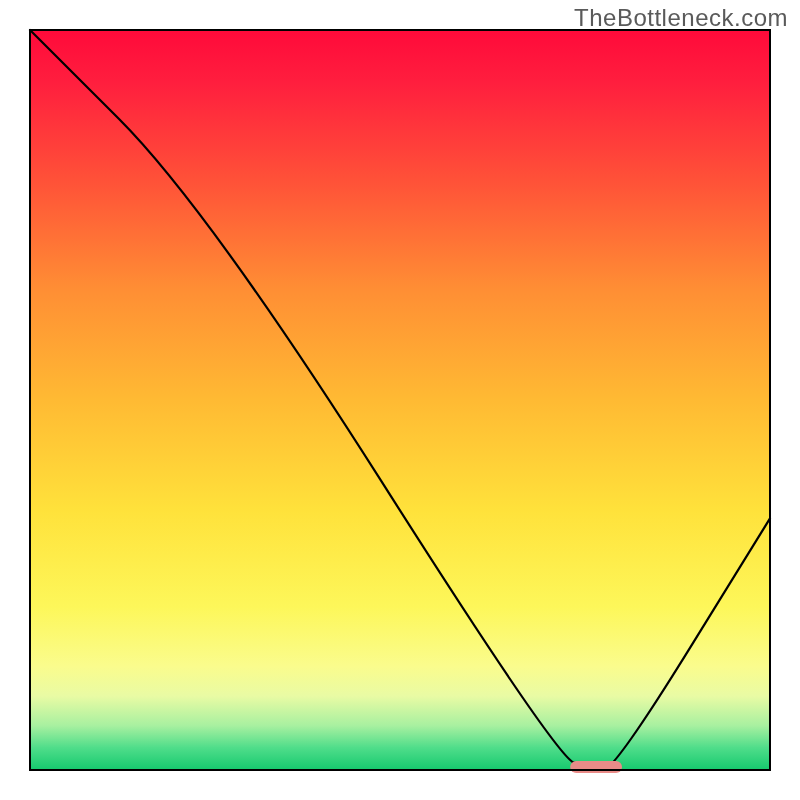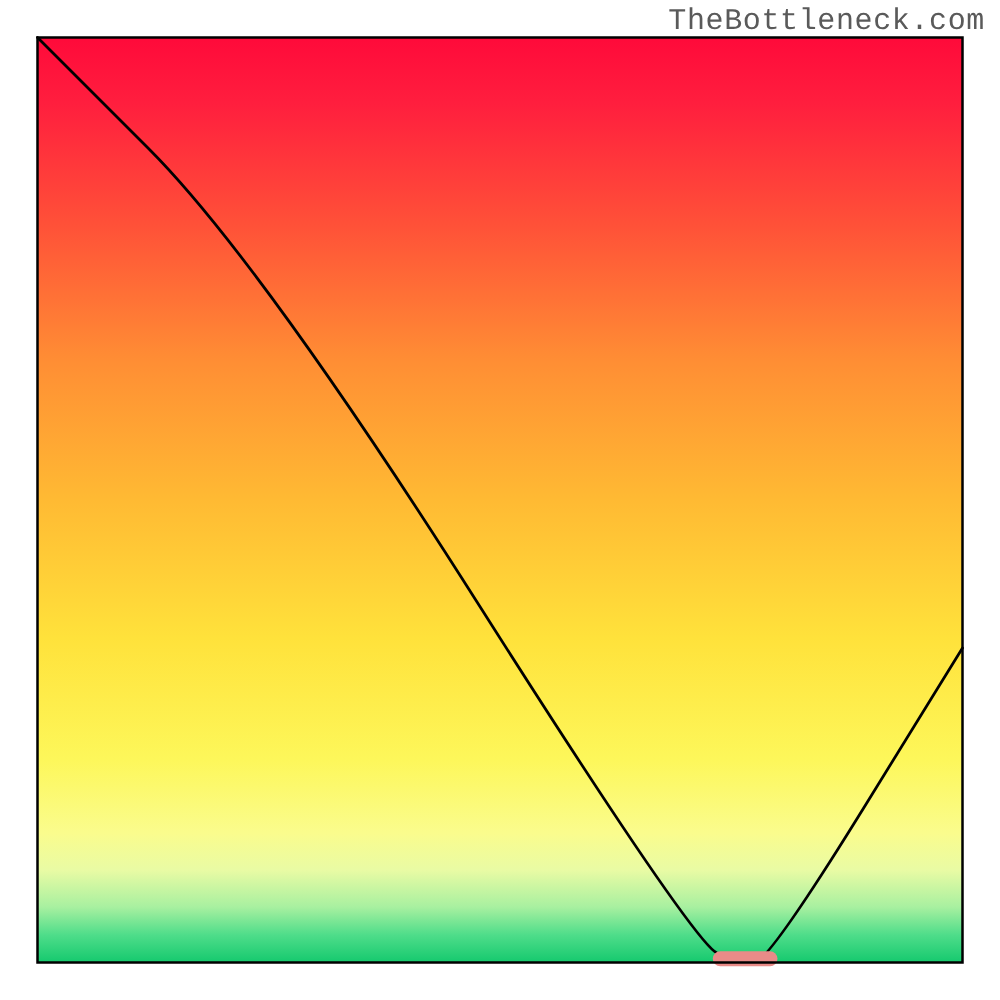--- a/index.html
+++ b/index.html
@@ -8,21 +8,20 @@
     width: 800px;
     height: 800px;
     background: #ffffff;
     overflow: hidden;
     font-family: Arial, Helvetica, sans-serif;
   }
   .stage {
     position: relative;
     width: 800px;
     height: 800px;
-    font-family: Liberation Mono, monospace;
   }
   .watermark {
     position: absolute;
     top: 4px;
     right: 12px;
     color: #5a5a5a;
     font-size: 24px;
     font-weight: 400;
     letter-spacing: 0.5px;
     z-index: 10;

